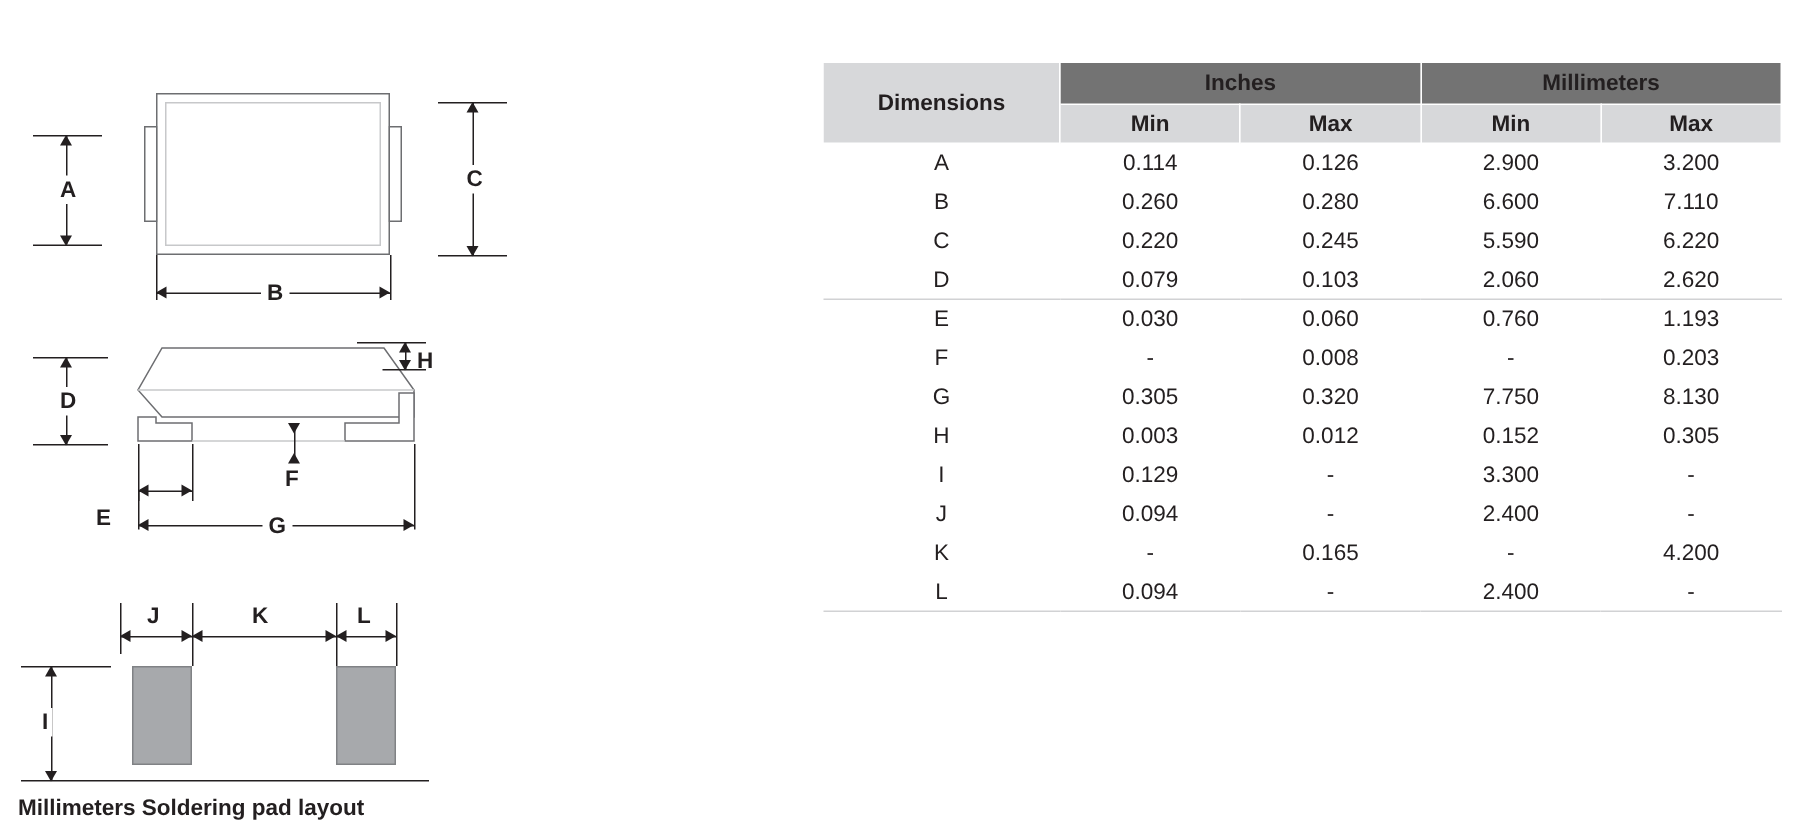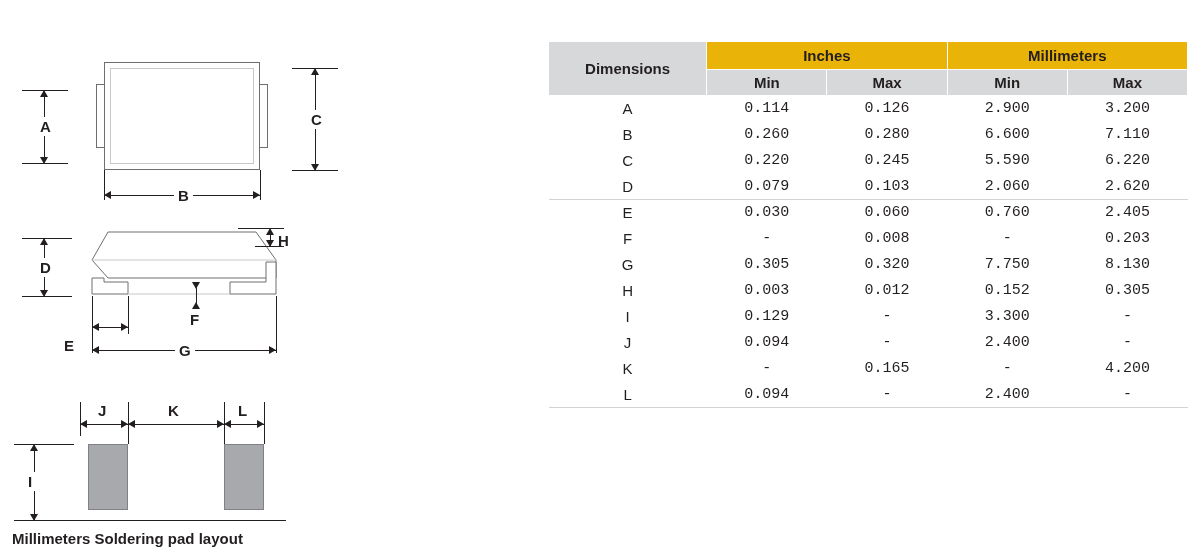--- a/index.html
+++ b/index.html
@@ -61,30 +61,30 @@
   .soldering-caption {
     position:absolute; left:12px; top:530px; font-size:15px; font-weight:bold;
   }
 
   
   .tablewrap { position:absolute; left:548px; top:41px; width:640px; }
   table.dims { border-collapse:collapse; width:640px; font-size:15px; }
   table.dims th, table.dims td { text-align:center; padding:0; }
 
   .hdr-row th {
-    background:#eab308; color:#231f20; font-weight:bold; font-size:15px;
+    background:#737373; color:#231f20; font-weight:bold; font-size:15px;
     height:28px; border:1px solid #ffffff;
   }
   .hdr-row2 th {
     background:#d7d8da; color:#231f20; font-weight:bold; font-size:15px;
     height:26px; border:1px solid #ffffff;
   }
   th.dimcell { background:#d7d8da; font-weight:bold; }
   td.rowlab { width:158px; }
-  td.val { width:120px;font-family:Liberation Mono, monospace; }
+  td.val { width:120px; }
   table.dims tbody td { height:26px; color:#231f20; font-size:15px; }
   .sep-top td { border-top:1px solid #d1d2d4; }
   .sep-bottom td { border-bottom:1px solid #d1d2d4; }
 </style>
 </head>
 <body>
 
 <div class="page">
 
   <div class="left">
@@ -233,21 +233,21 @@
             <td class="val">0.079</td>
             <td class="val">0.103</td>
             <td class="val">2.060</td>
             <td class="val">2.620</td>
           </tr>
           <tr>
             <td class="rowlab">E</td>
             <td class="val">0.030</td>
             <td class="val">0.060</td>
             <td class="val">0.760</td>
-            <td class="val">2.405</td>
+            <td class="val">1.193</td>
           </tr>
           <tr>
             <td class="rowlab">F</td>
             <td class="val">-</td>
             <td class="val">0.008</td>
             <td class="val">-</td>
             <td class="val">0.203</td>
           </tr>
           <tr>
             <td class="rowlab">G</td>

